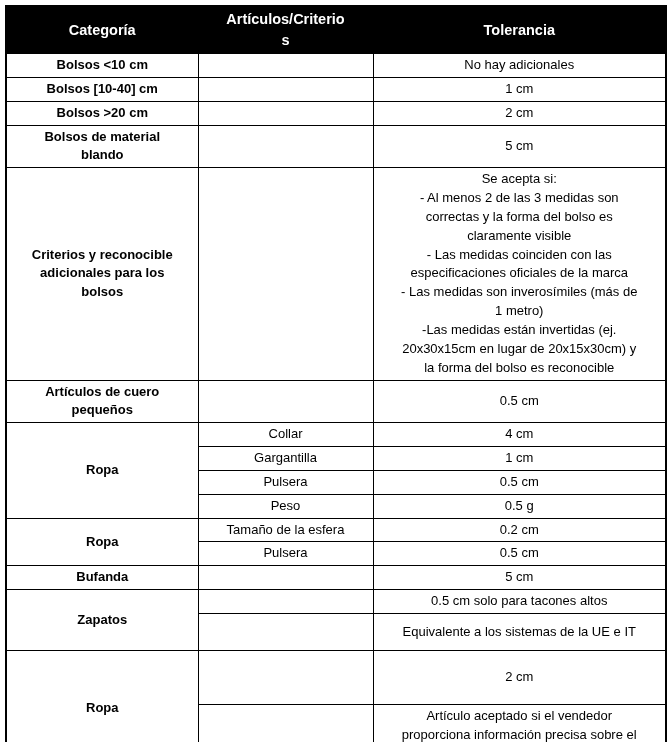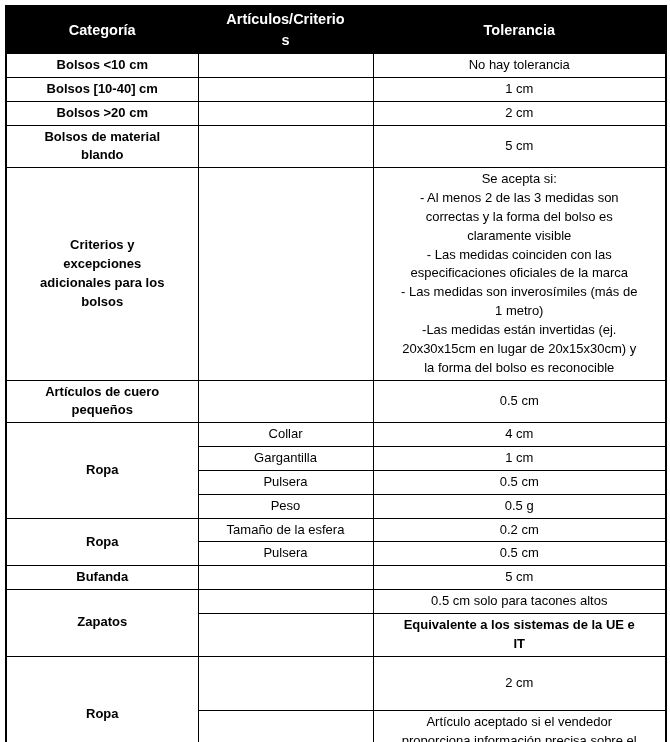--- a/index.html
+++ b/index.html
@@ -36,21 +36,21 @@
     height: 30px;
   }
   .cat { font-weight: bold; }
   .multiline { white-space: pre-line; }
   tr.r-std   { height: 20px; }
   tr.r-big   { height: 202px; }
   tr.r-cuero { height: 40px; }
   tr.r-sm    { height: 20px; }
   tr.r-buf   { height: 21px; }
   tr.r-zap1  { height: 22px; }
-  tr.r-zap2  { height: 37px; font-weight: bold; }
+  tr.r-zap2  { height: 37px; }
   tr.r-ropa1 { height: 54px; }
   tr.r-ropa2 { height: 42px; }
 </style>
 </head>
 <body>
 
 <table class="tol-table">
   <colgroup>
     <col style="width:192px">
     <col style="width:175px">
@@ -60,39 +60,39 @@
     <tr>
       <th>Categoría</th>
       <th>Artículos/Criterios</th>
       <th>Tolerancia</th>
     </tr>
   </thead>
   <tbody>
     <tr class="r-std">
       <td class="cat">Bolsos &lt;10 cm</td>
       <td></td>
-      <td>No hay tolerancia</td>
+      <td>No hay adicionales</td>
     </tr>
     <tr class="r-std">
       <td class="cat">Bolsos [10-40] cm</td>
       <td></td>
       <td>1 cm</td>
     </tr>
     <tr class="r-std">
       <td class="cat">Bolsos &gt;20 cm</td>
       <td></td>
       <td>2 cm</td>
     </tr>
     <tr class="r-std">
       <td class="cat">Bolsos de material blando</td>
       <td></td>
       <td>5 cm</td>
     </tr>
     <tr class="r-big">
-      <td class="cat">Criterios y excepciones adicionales para los bolsos</td>
+      <td class="cat">Criterios y reconocible adicionales para los bolsos</td>
       <td></td>
       <td class="multiline">Se acepta si:
 - Al menos 2 de las 3 medidas son correctas y la forma del bolso es claramente visible
 - Las medidas coinciden con las especificaciones oficiales de la marca
 - Las medidas son inverosímiles (más de 1 metro)
 -Las medidas están invertidas (ej. 20x30x15cm en lugar de 20x15x30cm) y la forma del bolso es reconocible</td>
     </tr>
     <tr class="r-cuero">
       <td class="cat">Artículos de cuero pequeños</td>
       <td></td>

